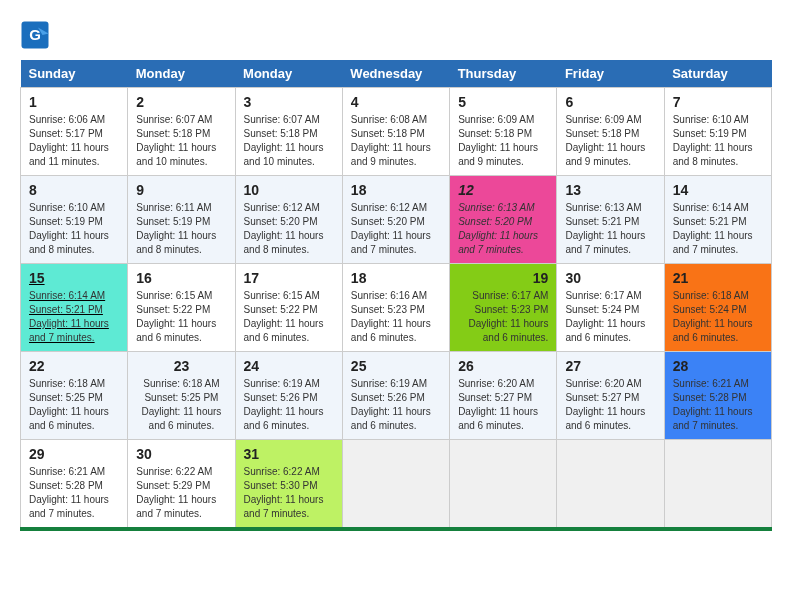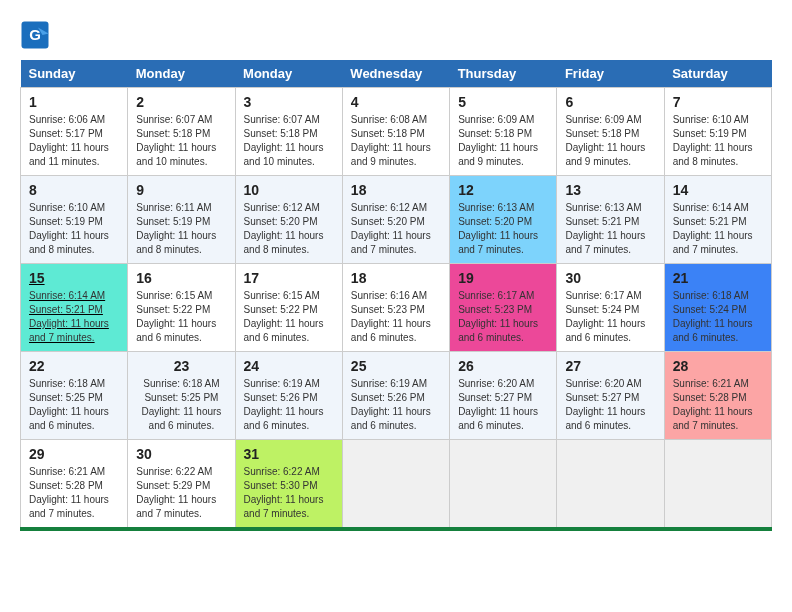--- a/index.html
+++ b/index.html
@@ -156,21 +156,21 @@
           <div class="day-info">Sunrise: 6:11 AM<br>Sunset: 5:19 PM<br>Daylight: 11 hours and 8 minutes.</div>
         </td>
         <td style="background-color: rgb(240, 245, 251);">
           <span class="day-num">10</span>
           <div class="day-info">Sunrise: 6:12 AM<br>Sunset: 5:20 PM<br>Daylight: 11 hours and 8 minutes.</div>
         </td>
         <td style="background-color: rgb(240, 245, 251);">
           <span class="day-num">18</span>
           <div class="day-info">Sunrise: 6:12 AM<br>Sunset: 5:20 PM<br>Daylight: 11 hours and 7 minutes.</div>
         </td>
-        <td style="background-color: #7dd3fc;">
+        <td style="background-color: #ec4899; font-style: italic;">
           <span class="day-num">12</span>
           <div class="day-info">Sunrise: 6:13 AM<br>Sunset: 5:20 PM<br>Daylight: 11 hours and 7 minutes.</div>
         </td>
         <td style="background-color: rgb(240, 245, 251);">
           <span class="day-num">13</span>
           <div class="day-info">Sunrise: 6:13 AM<br>Sunset: 5:21 PM<br>Daylight: 11 hours and 7 minutes.</div>
         </td>
         <td style="background-color: rgb(240, 245, 251);">
           <span class="day-num">14</span>
           <div class="day-info">Sunrise: 6:14 AM<br>Sunset: 5:21 PM<br>Daylight: 11 hours and 7 minutes.</div>
@@ -186,29 +186,29 @@
           <div class="day-info">Sunrise: 6:15 AM<br>Sunset: 5:22 PM<br>Daylight: 11 hours and 6 minutes.</div>
         </td>
         <td style="background-color: rgb(255, 255, 255);">
           <span class="day-num">17</span>
           <div class="day-info">Sunrise: 6:15 AM<br>Sunset: 5:22 PM<br>Daylight: 11 hours and 6 minutes.</div>
         </td>
         <td style="background-color: rgb(255, 255, 255);">
           <span class="day-num">18</span>
           <div class="day-info">Sunrise: 6:16 AM<br>Sunset: 5:23 PM<br>Daylight: 11 hours and 6 minutes.</div>
         </td>
-        <td style="background-color: #ec4899;">
+        <td style="background-color: #84cc16; text-align: right;">
           <span class="day-num">19</span>
           <div class="day-info">Sunrise: 6:17 AM<br>Sunset: 5:23 PM<br>Daylight: 11 hours and 6 minutes.</div>
         </td>
         <td style="background-color: rgb(255, 255, 255);">
           <span class="day-num">30</span>
           <div class="day-info">Sunrise: 6:17 AM<br>Sunset: 5:24 PM<br>Daylight: 11 hours and 6 minutes.</div>
         </td>
-        <td style="background-color: #3b82f6; margin-top: 37px;">
+        <td style="background-color: #f97316; margin-top: 37px;">
           <span class="day-num">21</span>
           <div class="day-info">Sunrise: 6:18 AM<br>Sunset: 5:24 PM<br>Daylight: 11 hours and 6 minutes.</div>
         </td>
       </tr>
       <tr>
         <td style="background-color: rgb(240, 245, 251);">
           <span class="day-num">22</span>
           <div class="day-info">Sunrise: 6:18 AM<br>Sunset: 5:25 PM<br>Daylight: 11 hours and 6 minutes.</div>
         </td>
         <td style="background-color: rgb(240, 245, 251); text-align: center;">
@@ -224,21 +224,21 @@
           <div class="day-info">Sunrise: 6:19 AM<br>Sunset: 5:26 PM<br>Daylight: 11 hours and 6 minutes.</div>
         </td>
         <td style="background-color: rgb(240, 245, 251);">
           <span class="day-num">26</span>
           <div class="day-info">Sunrise: 6:20 AM<br>Sunset: 5:27 PM<br>Daylight: 11 hours and 6 minutes.</div>
         </td>
         <td style="background-color: rgb(240, 245, 251);">
           <span class="day-num">27</span>
           <div class="day-info">Sunrise: 6:20 AM<br>Sunset: 5:27 PM<br>Daylight: 11 hours and 6 minutes.</div>
         </td>
-        <td style="background-color: #fca5a5;">
+        <td style="background-color: #3b82f6;">
           <span class="day-num">28</span>
           <div class="day-info">Sunrise: 6:21 AM<br>Sunset: 5:28 PM<br>Daylight: 11 hours and 7 minutes.</div>
         </td>
       </tr>
       <tr class="last-row">
         <td style="background-color: rgb(255, 255, 255);">
           <span class="day-num">29</span>
           <div class="day-info">Sunrise: 6:21 AM<br>Sunset: 5:28 PM<br>Daylight: 11 hours and 7 minutes.</div>
         </td>
         <td style="background-color: rgb(255, 255, 255);">

